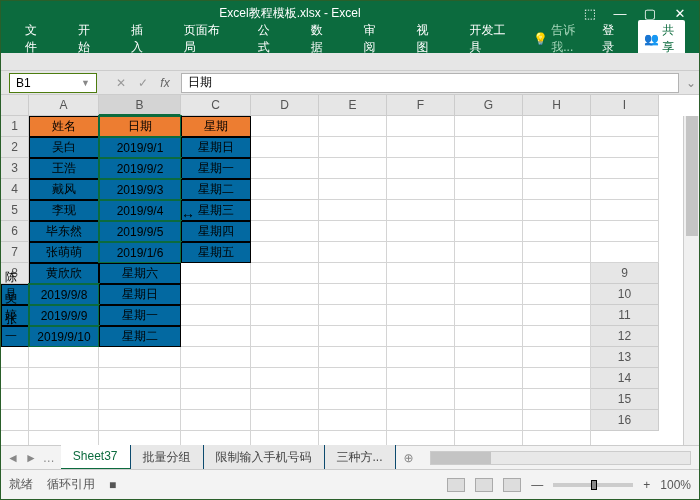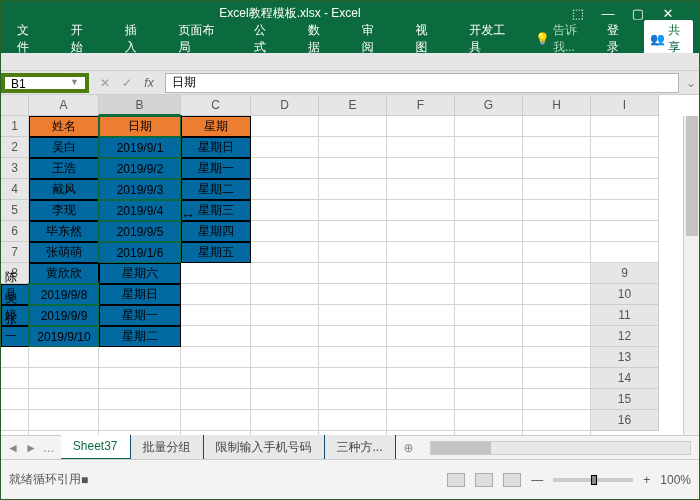--- a/index.html
+++ b/index.html
@@ -1,29 +1,29 @@
 <!DOCTYPE html>
 <html><head>
 <meta charset="utf-8">
 <style>
 *{margin:0;padding:0;box-sizing:border-box;font-family:"Microsoft YaHei",SimSun,sans-serif;font-size:12px}
 body{background:#fff;overflow:hidden}
 .app{width:700px;height:500px;display:flex;flex-direction:column;border:1px solid #2a5f2a}
-.titlebar{height:24px;background:#0c6b3e;display:flex;align-items:center;color:#fff;padding:0 16px}
+.titlebar{height:24px;background:#0c6b3e;display:flex;align-items:center;color:#fff;padding:0 4px}
 .titlebar .spacer{flex:1}
 .titlebar .title{font-size:12px}
 .winbtn{width:30px;height:20px;display:flex;align-items:center;justify-content:center;color:#fff;font-size:13px;cursor:pointer}
-.ribbon-tabs{height:28px;background:#0c6b3e;display:flex;align-items:center;padding:0 6px;gap:12px}
+.ribbon-tabs{height:28px;background:#0c6b3e;display:flex;align-items:center;padding:0 14px;gap:12px}
 .ribbon-tabs .tab{color:#fff;padding:6px 10px;cursor:pointer;font-size:12px}
 .ribbon-tabs .right{margin-left:auto;display:flex;align-items:center;gap:6px}
 .ribbon-tabs .tell{color:#a8d8bc;display:flex;align-items:center;gap:3px}
 .ribbon-tabs .share{background:#fff;color:#0c6b3e;padding:2px 6px;border-radius:2px;display:flex;align-items:center;gap:3px}
 .strip{height:18px;background:#e6e6e6;border-bottom:1px solid #ccc}
 .formula-bar{height:24px;background:#e6e6e6;display:flex;align-items:center;border-bottom:1px solid #ccc}
-.namebox{width:88px;height:20px;background:#fff;border:4px solid #4d7c0f;margin:0 0;padding:0 6px;display:flex;align-items:flex-start;justify-content:space-between}
+.namebox{width:88px;height:20px;background:#fff;border:1px solid #4d7c0f;margin:0 8px;padding:0 6px;display:flex;align-items:center;justify-content:space-between}
 .namebox span.dd{color:#888;font-size:9px}
 .fx-btns{display:flex;align-items:center;gap:2px;padding:0 6px}
 .fx-btn{width:20px;height:18px;display:flex;align-items:center;justify-content:center;color:#999;cursor:pointer}
 .fx-label{font-style:italic;color:#666}
 .formula-input{flex:1;height:20px;background:#fff;border:1px solid #b3b3b3;margin-right:4px;padding:0 6px;display:flex;align-items:center}
 .fb-dd{width:16px;text-align:center;color:#888}
 .grid-wrap{flex:1;display:flex;overflow:hidden;position:relative;background:#fff}
 .grid{display:grid;grid-template-columns:28px 70px 82px 70px repeat(6,68px);grid-auto-rows:21px;font-size:12px}
 .hdr{background:#e6e6e6;border-right:1px solid #ccc;border-bottom:1px solid #ccc;display:flex;align-items:center;justify-content:center;color:#555;cursor:pointer}
 .hdr.sel{background:#d4d4d4;border-bottom:2px solid #0c6b3e}
@@ -34,21 +34,21 @@
 .sel-col{outline:2px solid #0c6b3e;outline-offset:-1px}
 .resize-cursor{position:absolute;top:110px;left:180px;font-size:14px;color:#000;z-index:20;pointer-events:none}
 .sheet-tabs{height:24px;background:#f3f3f3;border-top:1px solid #ccc;display:flex;align-items:center}
 .nav-arrows{display:flex;padding:0 6px;gap:6px;color:#888}
 .nav-arrows span{cursor:pointer}
 .stab{padding:4px 12px;border-right:1px solid #0c4a6e;cursor:pointer;color:#444;background:#e8e8e8}
 .stab.active{background:#fff;border-bottom:2px solid #0c6b3e;color:#0c6b3e}
 .stab-add{padding:4px 8px;color:#888;cursor:pointer}
 .hscroll{flex:1;margin:0 8px;height:14px;background:#e8e8e8;border:1px solid #ccc;position:relative}
 .hscroll .thumb{position:absolute;left:0;top:0;width:60px;height:100%;background:#c4c4c4}
-.statusbar{height:40px;background:#f3f3f3;border-top:1px solid #ccc;display:flex;align-items:center;padding:0 8px;color:#555;}
+.statusbar{height:30px;background:#f3f3f3;border-top:1px solid #ccc;display:flex;align-items:center;padding:0 8px;color:#555;gap:14px}
 .statusbar .right{margin-left:auto;display:flex;align-items:center;gap:10px}
 .viewbtn{width:18px;height:14px;border:1px solid #aaa;background:#ddd;cursor:pointer}
 .zoom-slider{width:80px;height:4px;background:#ccc;position:relative}
 .zoom-slider .th{position:absolute;left:38px;top:-3px;width:6px;height:10px;background:#888}
 .vscroll{position:absolute;right:0;top:21px;bottom:0;width:16px;background:#f0f0f0;border-left:1px solid #ccc}
 .vscroll .vthumb{position:absolute;top:0;left:2px;width:12px;height:120px;background:#c4c4c4}
 </style>
 </head>
 <body>
 

